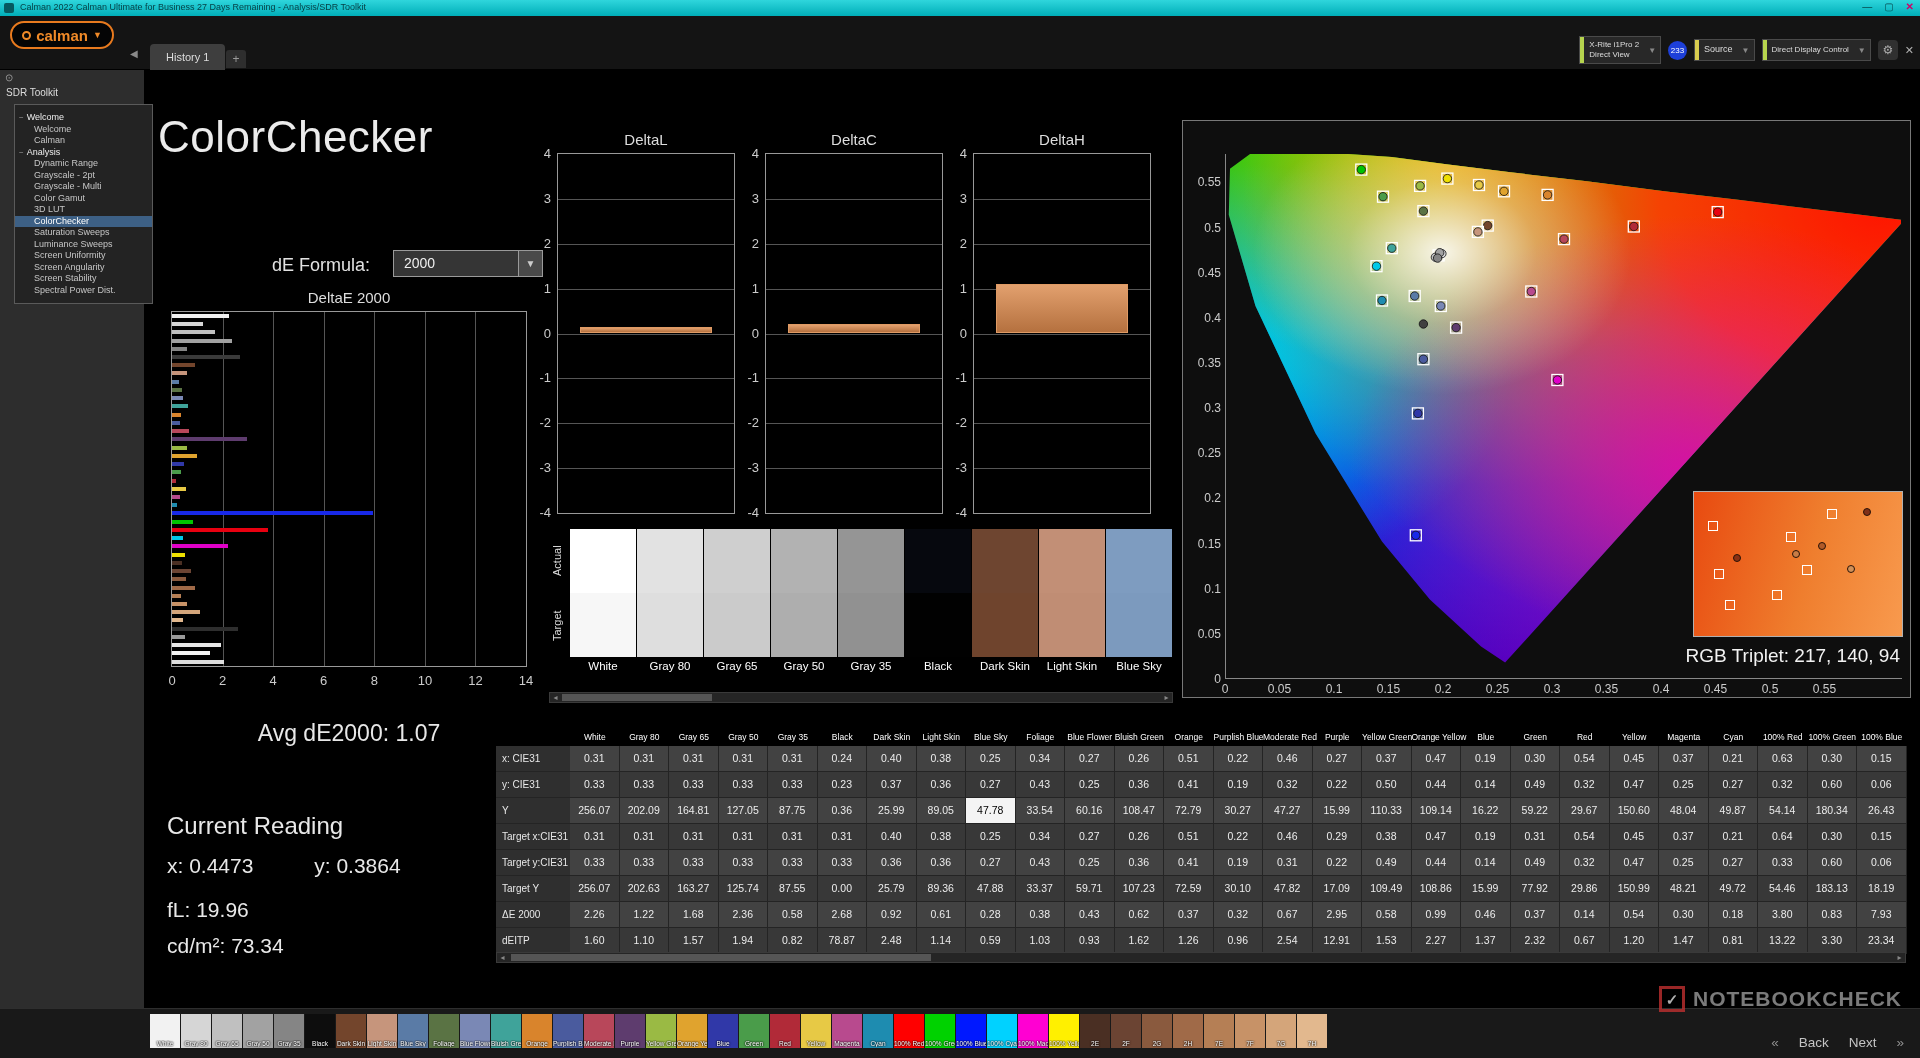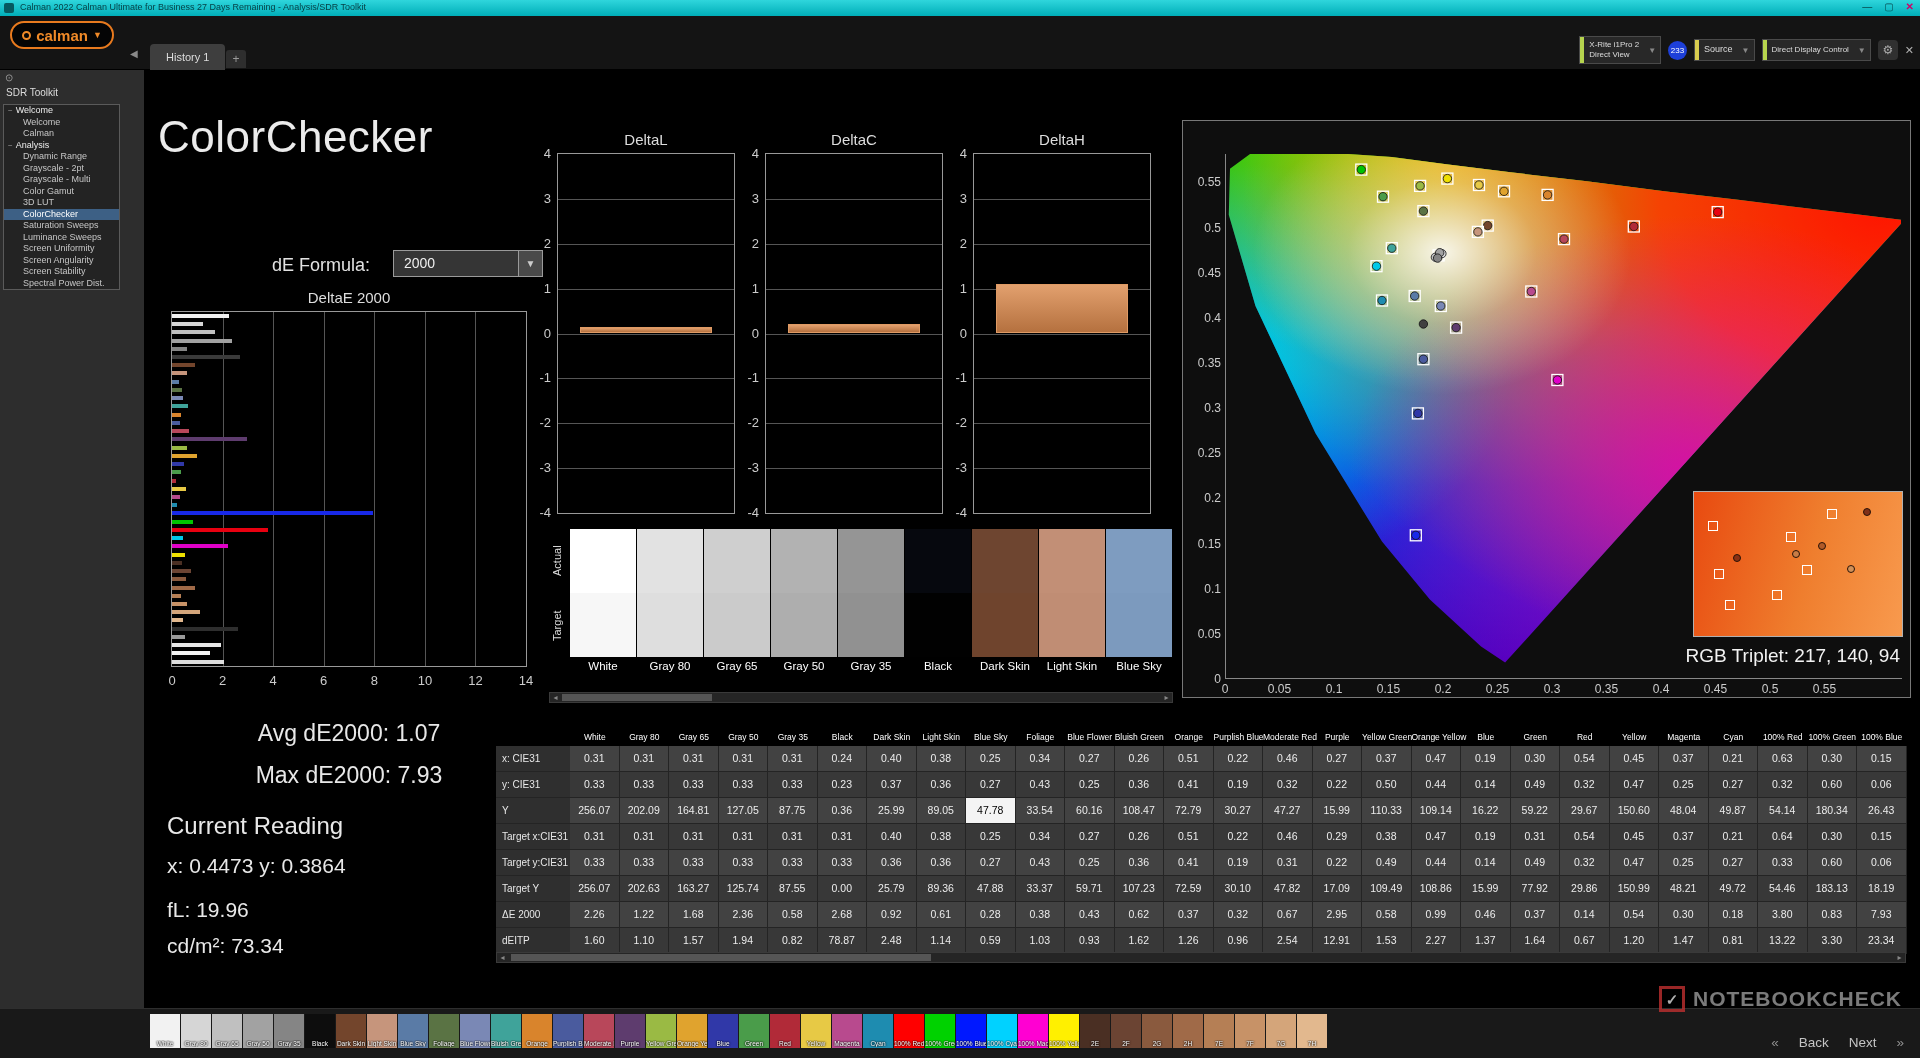--- a/index.html
+++ b/index.html
@@ -39,21 +39,21 @@
   #meter-badge { width:19px; height:19px; border-radius:50%; background:#1d3fd8; color:#fff; font-size:8px;
     display:flex; align-items:center; justify-content:center; }
   #gear-btn { width:20px; height:20px; border-radius:4px; background:#303030; color:#aaa; font-size:12px;
     text-align:center; line-height:20px; }
   #panel-close-btn { color:#b0b0b0; font-size:11px; }
 
   
   #sidebar { left:0; top:70px; width:145px; height:938px; background:#2d2d2d; border-right:1px solid #000; }
   #sb-circle { position:absolute; left:5px; top:2px; color:#999; font-size:10px; }
   #sb-title { position:absolute; left:6px; top:17px; color:#ddd; font-size:10px; }
-  #tree { position:absolute; left:3px; top:34px; width:117px; background:#232323; border:1px solid #5a5a5a; padding:0 0; }
+  #tree { position:absolute; left:14px; top:34px; width:139px; background:#232323; border:1px solid #5a5a5a; padding:7px 0; }
   .tree-row { height:11.5px; line-height:11.5px; font-size:9px; color:#c6c6c6; padding-left:19px;
     white-space:nowrap; overflow:hidden; }
   .tree-section { padding-left:4px; color:#ededed; }
   .tree-section .expander { color:#999; font-size:8px; margin-right:3px; }
   .tree-row.selected { background:#3d6085; color:#fff; }
 
   
   #page-title { left:158px; top:112px; font-size:44px; color:#ebebeb; letter-spacing:0.5px; }
   #desc { left:190px; top:182px; font-size:17.5px; color:#e2e2e2; line-height:1.32; }
   #formula-label { left:272px; top:255px; font-size:18px; color:#e2e2e2; }
@@ -67,21 +67,21 @@
   #deltae-frame { left:171px; top:311px; width:356px; height:356px; border:1px solid #999; }
   .vgrid { position:absolute; top:0; bottom:0; width:1px; background:#555; }
   .de-bar { position:absolute; left:0; }
   .de-xlabel { position:absolute; top:673px; width:26px; text-align:center; font-size:13px; color:#ccc; }
 
   .stat { color:#e8e8e8; }
   #stat-avg { left:171px; top:720px; width:356px; text-align:center; font-size:23px; }
   #stat-max { left:171px; top:762px; width:356px; text-align:center; font-size:23px; }
   #stat-current { left:167px; top:812px; font-size:24px; }
   #stat-xy { left:167px; top:854px; font-size:21px; width:360px; }
-  #stat-xy span.yv { }
+  #stat-xy span.yv { margin-left:55px; }
   #stat-fl { left:167px; top:898px; font-size:21px; }
   #stat-cdm { left:167px; top:934px; font-size:21px; }
 
   
   .lch-frame { position:absolute; top:153px; width:178px; height:361px; border:1px solid #999; }
   #dl-frame { left:557px; } #dc-frame { left:765px; } #dh-frame { left:973px; }
   #dl-title { left:557px; top:131px; width:178px; }
   #dc-title { left:765px; top:131px; width:178px; }
   #dh-title { left:973px; top:131px; width:178px; }
   .hgrid { position:absolute; left:0; right:0; height:1px; background:#555; }
@@ -279,21 +279,20 @@
       <div class="abs de-xlabel" style="left: 209.6px;">2</div>
       <div class="abs de-xlabel" style="left: 260.1px;">4</div>
       <div class="abs de-xlabel" style="left: 310.7px;">6</div>
       <div class="abs de-xlabel" style="left: 361.3px;">8</div>
       <div class="abs de-xlabel" style="left: 411.9px;">10</div>
       <div class="abs de-xlabel" style="left: 462.4px;">12</div>
       <div class="abs de-xlabel" style="left: 513px;">14</div>
     </div>
 
   <div id="stat-avg" class="abs stat">Avg dE2000: 1.07</div>
-  <div id="stat-max" class="abs stat">Max dE2000: 7.93</div>
   <div id="stat-current" class="abs stat">Current Reading</div>
   <div id="stat-xy" class="abs stat">
     <span>x: 0.4473</span>
     <span class="yv">y: 0.3864</span>
   </div>
   <div id="stat-fl" class="abs stat">fL: 19.96</div>
   <div id="stat-cdm" class="abs stat">cd/m²: 73.34</div>
 
   <div id="dl-title" class="abs chart-title">DeltaL</div>
   <div id="dc-title" class="abs chart-title">DeltaC</div>
@@ -808,21 +807,21 @@
         <div class="td">1.03</div>
         <div class="td">0.93</div>
         <div class="td">1.62</div>
         <div class="td">1.26</div>
         <div class="td">0.96</div>
         <div class="td">2.54</div>
         <div class="td">12.91</div>
         <div class="td">1.53</div>
         <div class="td">2.27</div>
         <div class="td">1.37</div>
-        <div class="td">1.64</div>
+        <div class="td">2.32</div>
         <div class="td">0.67</div>
         <div class="td">1.20</div>
         <div class="td">1.47</div>
         <div class="td">0.81</div>
         <div class="td">13.22</div>
         <div class="td">3.30</div>
         <div class="td">23.34</div>
       </div>
     </div>
   <div id="table-scrollbar" class="scrollbar">

